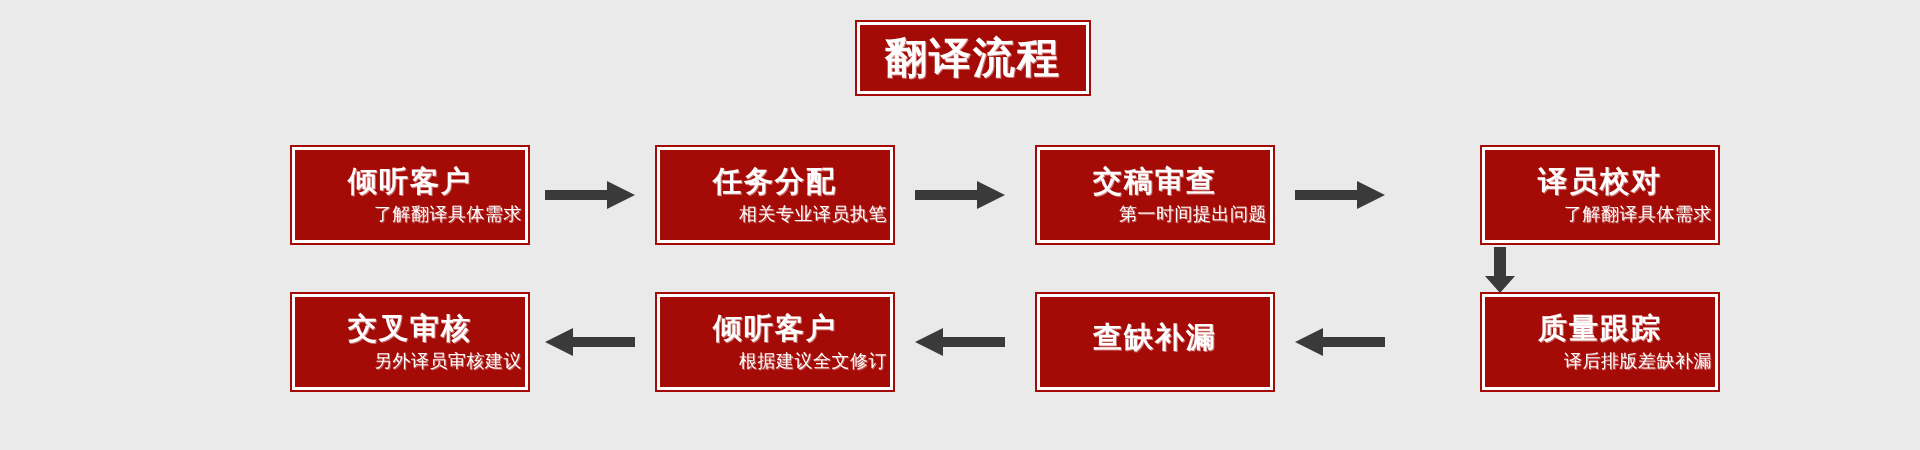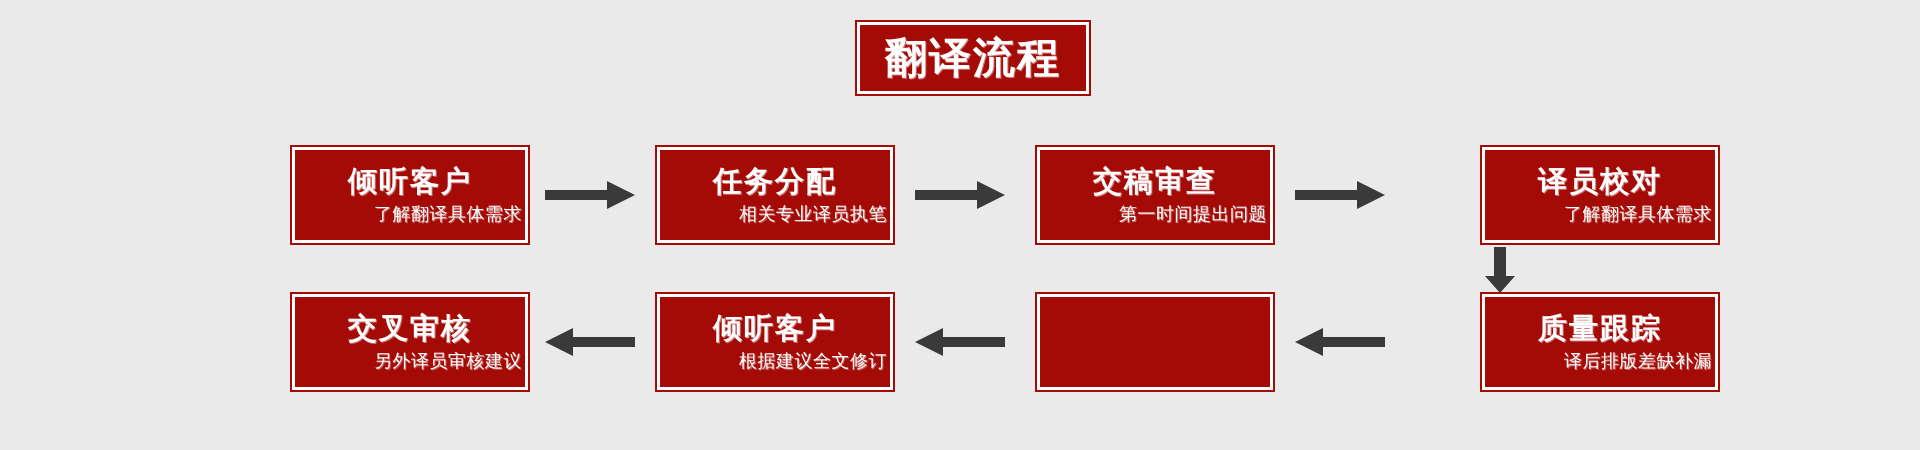--- a/index.html
+++ b/index.html
@@ -150,20 +150,21 @@
 
   <div class="node step row2 col4">
     <div class="pad">
       <div class="headline">质量跟踪</div>
       <div class="subline">译后排版差缺补漏</div>
     </div>
   </div>
 
   <div class="node step row2 col3">
     <div class="pad">
+      <div class="headline">查缺补漏</div>
     </div>
   </div>
 
   <div class="node step row2 col2">
     <div class="pad">
       <div class="headline">倾听客户</div>
       <div class="subline">根据建议全文修订</div>
     </div>
   </div>
 

